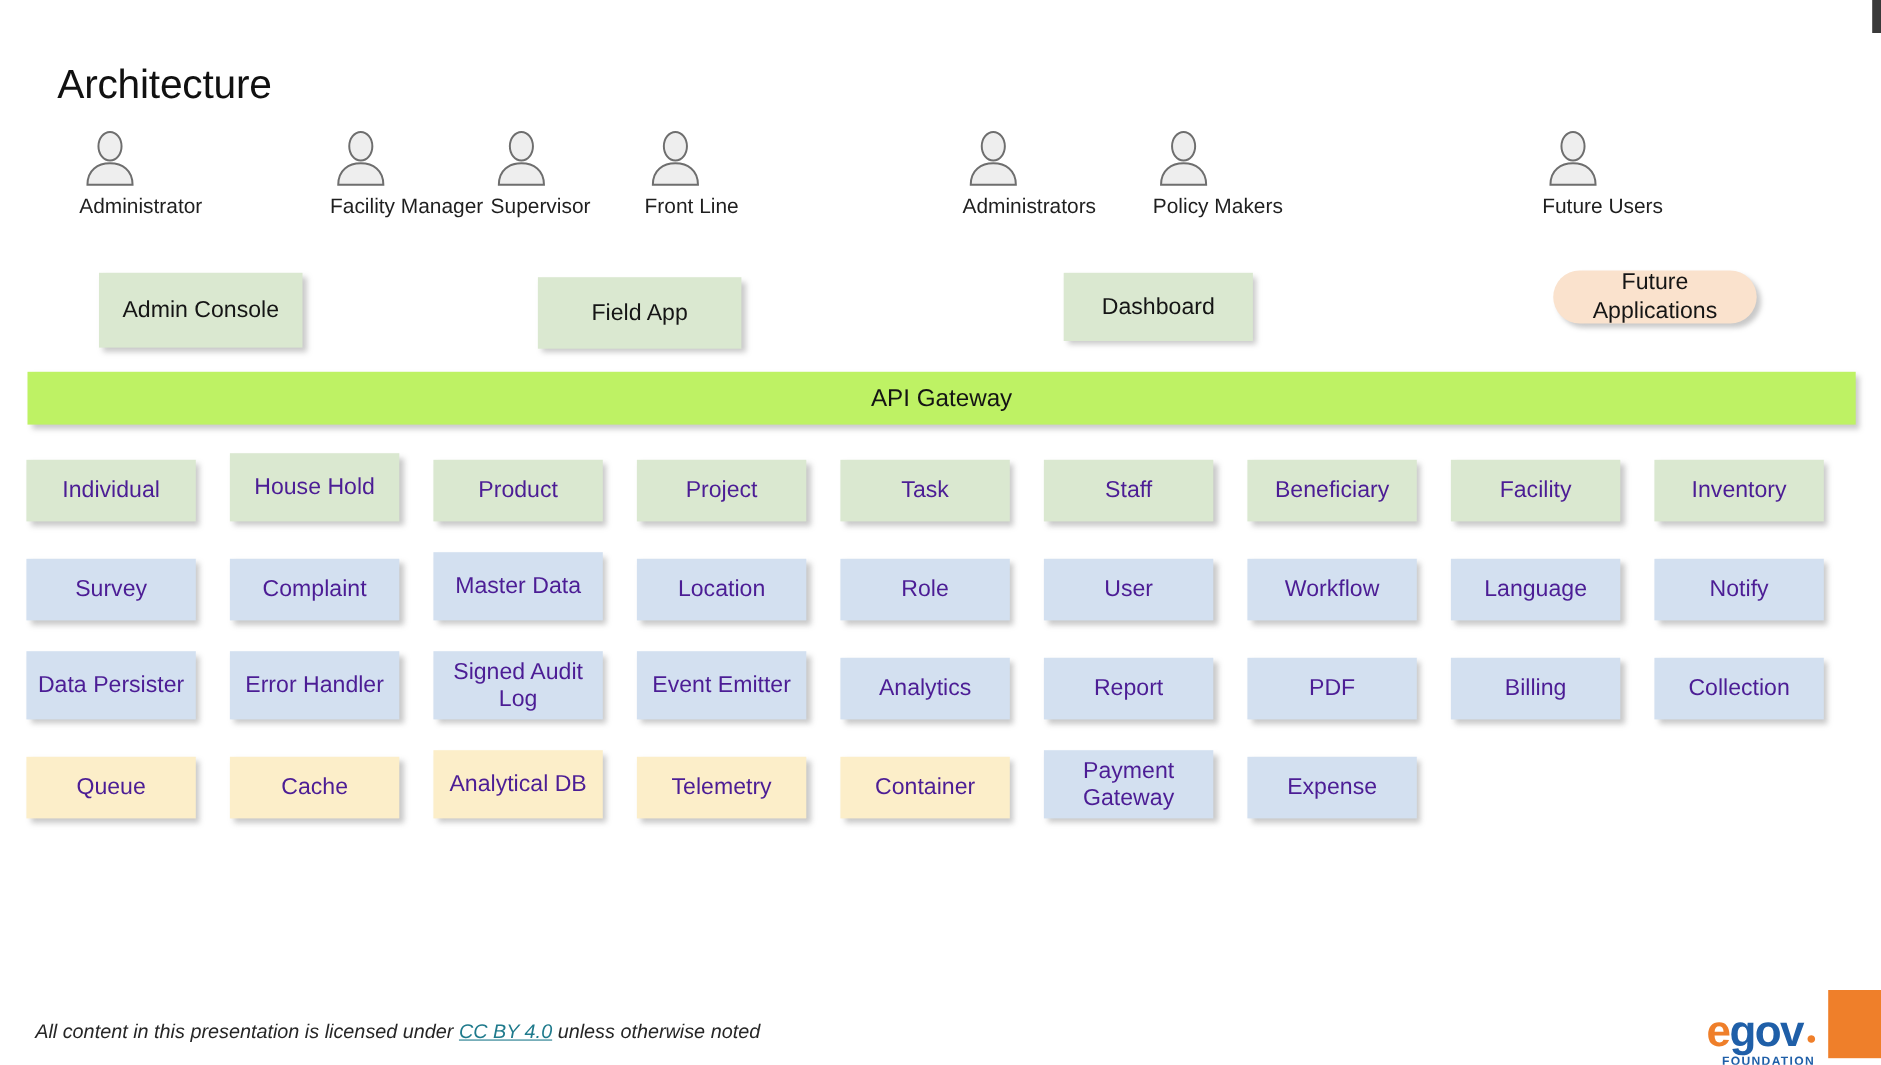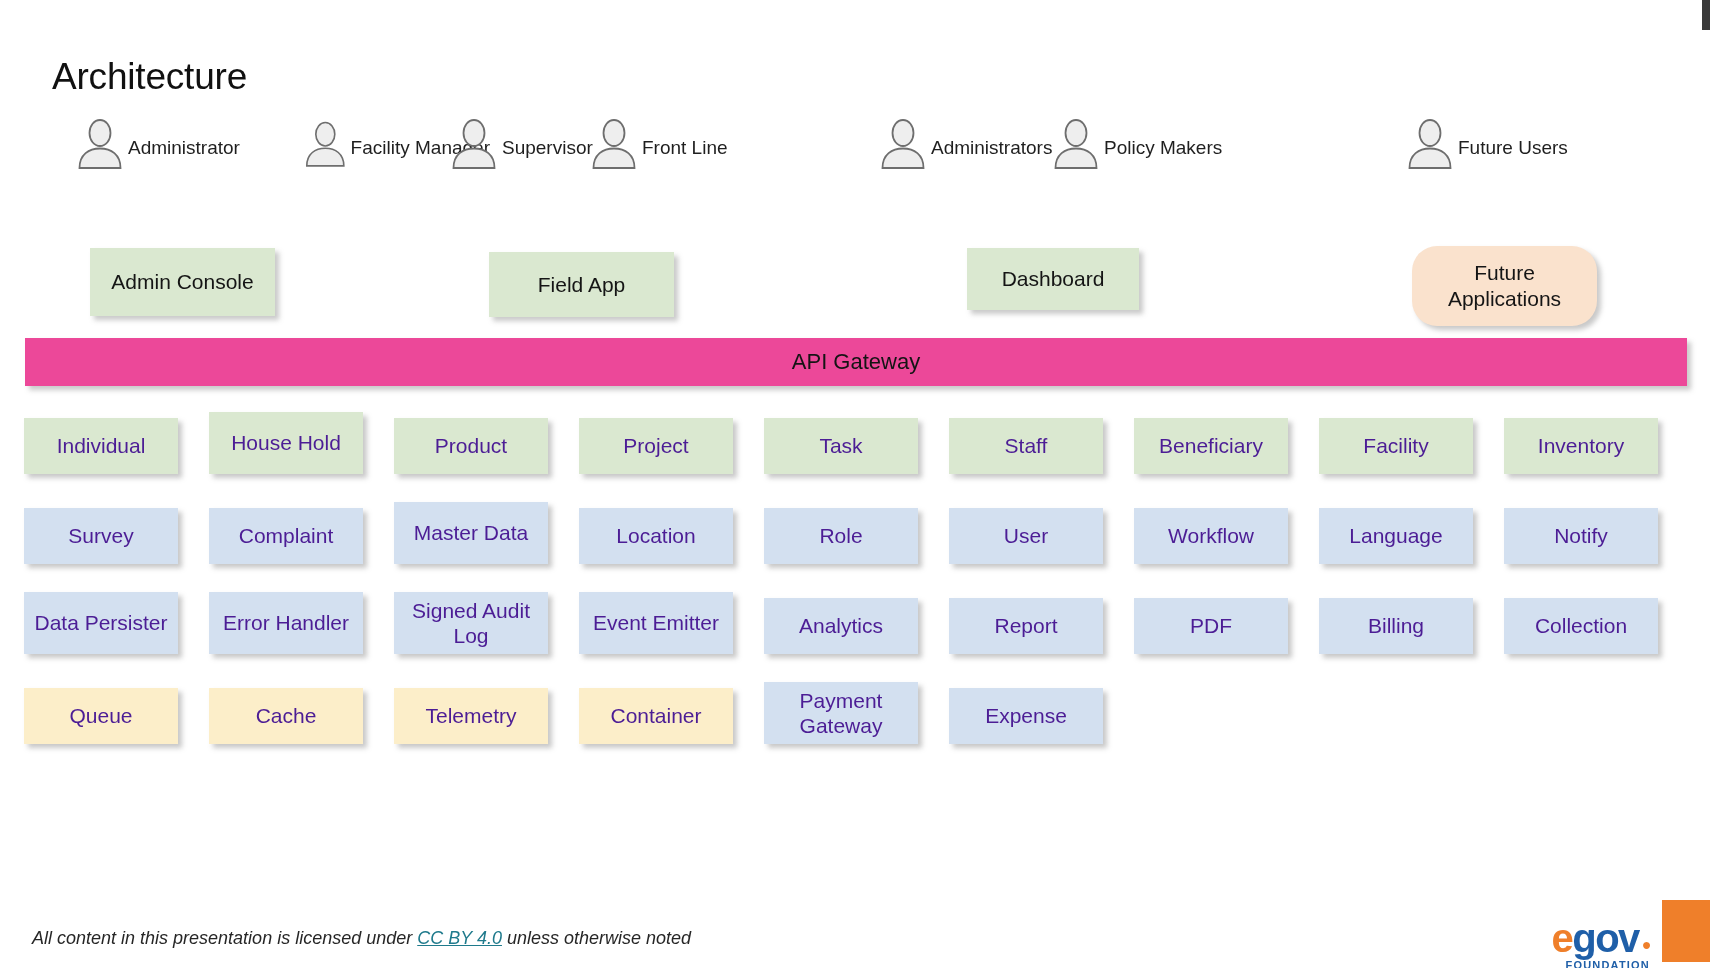--- a/index.html
+++ b/index.html
@@ -35,21 +35,22 @@
     font-weight: 400;
     letter-spacing: -0.2px;
     color: #111111;
     white-space: nowrap;
   }
 
   
   .persona {
     position: absolute;
     display: flex;
-    align-items: center;
+    flex-direction: column;
+    align-items: flex-start;
     width: 190px;
   }
   .persona-icon {
     width: 56px;
     height: 56px;
     display: block;
   }
   .persona-label {
     margin-top: 4px;
     font-size: 19px;
@@ -77,21 +78,21 @@
   .fill-blue   { background: #d3e0f0; }
   .fill-yellow { background: #fceec9; }
 
   
   .api-gateway {
     position: absolute;
     left: 25px;
     top: 338px;
     width: 1662px;
     height: 48px;
-    background: #ec4899;
+    background: #bef264;
     display: flex;
     align-items: center;
     justify-content: center;
     font-size: 22px;
     color: #141414;
     box-shadow: 4px 4px 5px rgba(120,120,120,0.40);
     box-sizing: border-box;
   }
 
   
@@ -248,21 +249,21 @@
 <div id="apps-layer">
     <div class="appbox fill-green" style="left: 90px; top: 248px; width: 185px; height: 68px;">
       <span>Admin Console</span>
     </div>
     <div class="appbox fill-green" style="left: 489px; top: 252px; width: 185px; height: 65px;">
       <span>Field App</span>
     </div>
     <div class="appbox fill-green" style="left: 967px; top: 248px; width: 172px; height: 62px;">
       <span>Dashboard</span>
     </div>
-    <div class="appbox fill-peach" style="left: 1412px; top: 246px; width: 185px; height: 80px; border-radius: 25px;">
+    <div class="appbox fill-peach" style="left: 1412px; top: 246px; width: 185px; height: 48px; border-radius: 25px;">
       <span>Future Applications</span>
     </div>
   </div>
 
 <div class="api-gateway">
   <span>API Gateway</span>
 </div>
 
 <div class="grid" id="services-grid">
     <div class="grid-row">
@@ -351,20 +352,23 @@
       <div class="cell h1 fill-blue">
         <span>Collection</span>
       </div>
     </div>
     <div class="grid-row">
       <div class="cell h1 fill-yellow">
         <span>Queue</span>
       </div>
       <div class="cell h1 fill-yellow">
         <span>Cache</span>
+      </div>
+      <div class="cell h2 fill-yellow">
+        <span>Analytical DB</span>
       </div>
       <div class="cell h1 fill-yellow">
         <span>Telemetry</span>
       </div>
       <div class="cell h1 fill-yellow">
         <span>Container</span>
       </div>
       <div class="cell h2 fill-blue">
         <span>Payment Gateway</span>
       </div>

